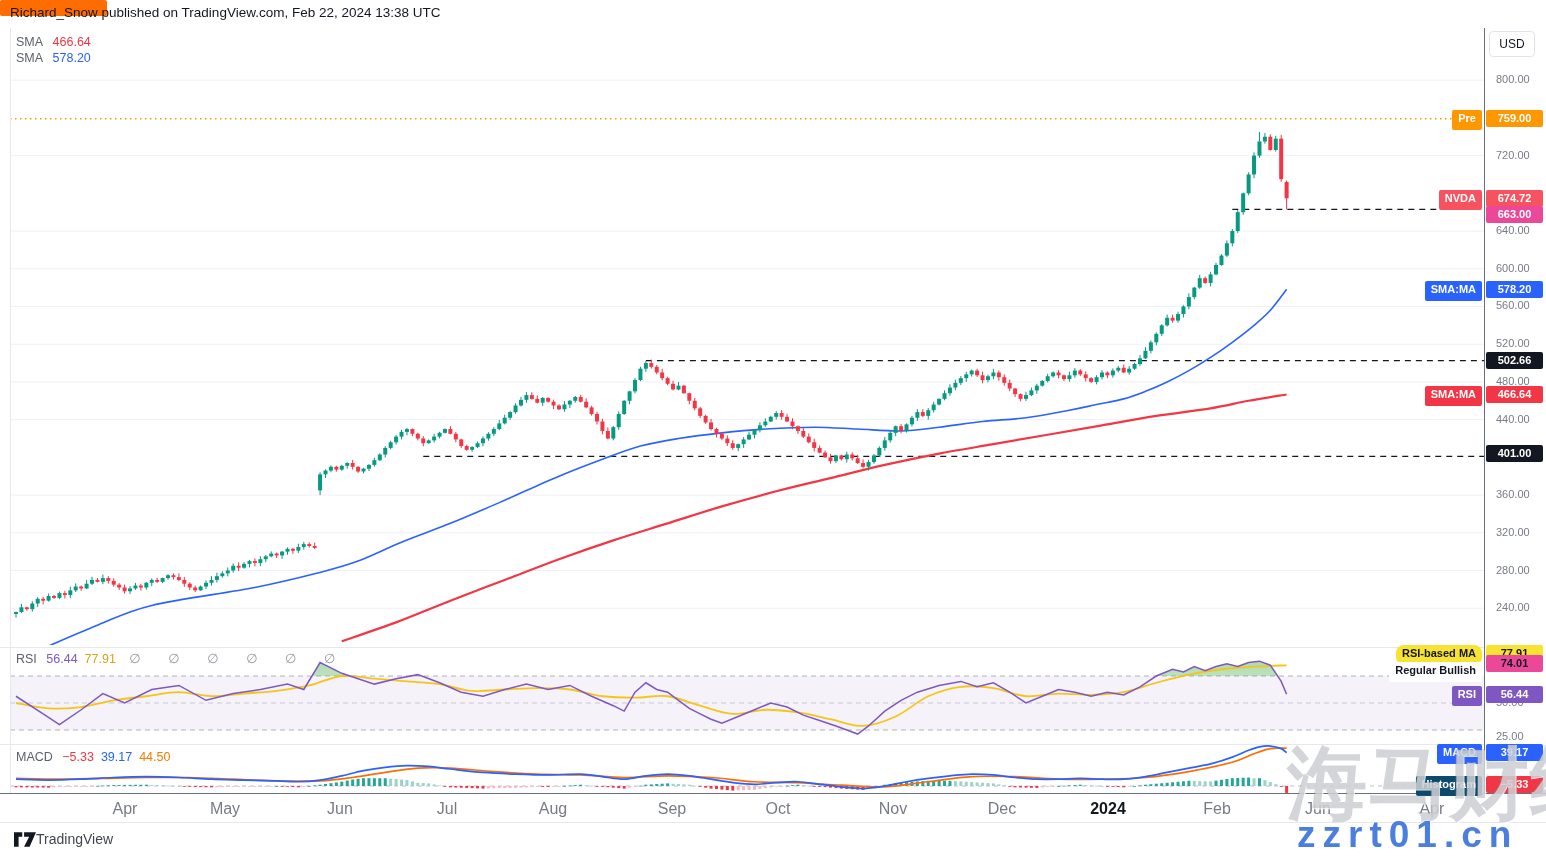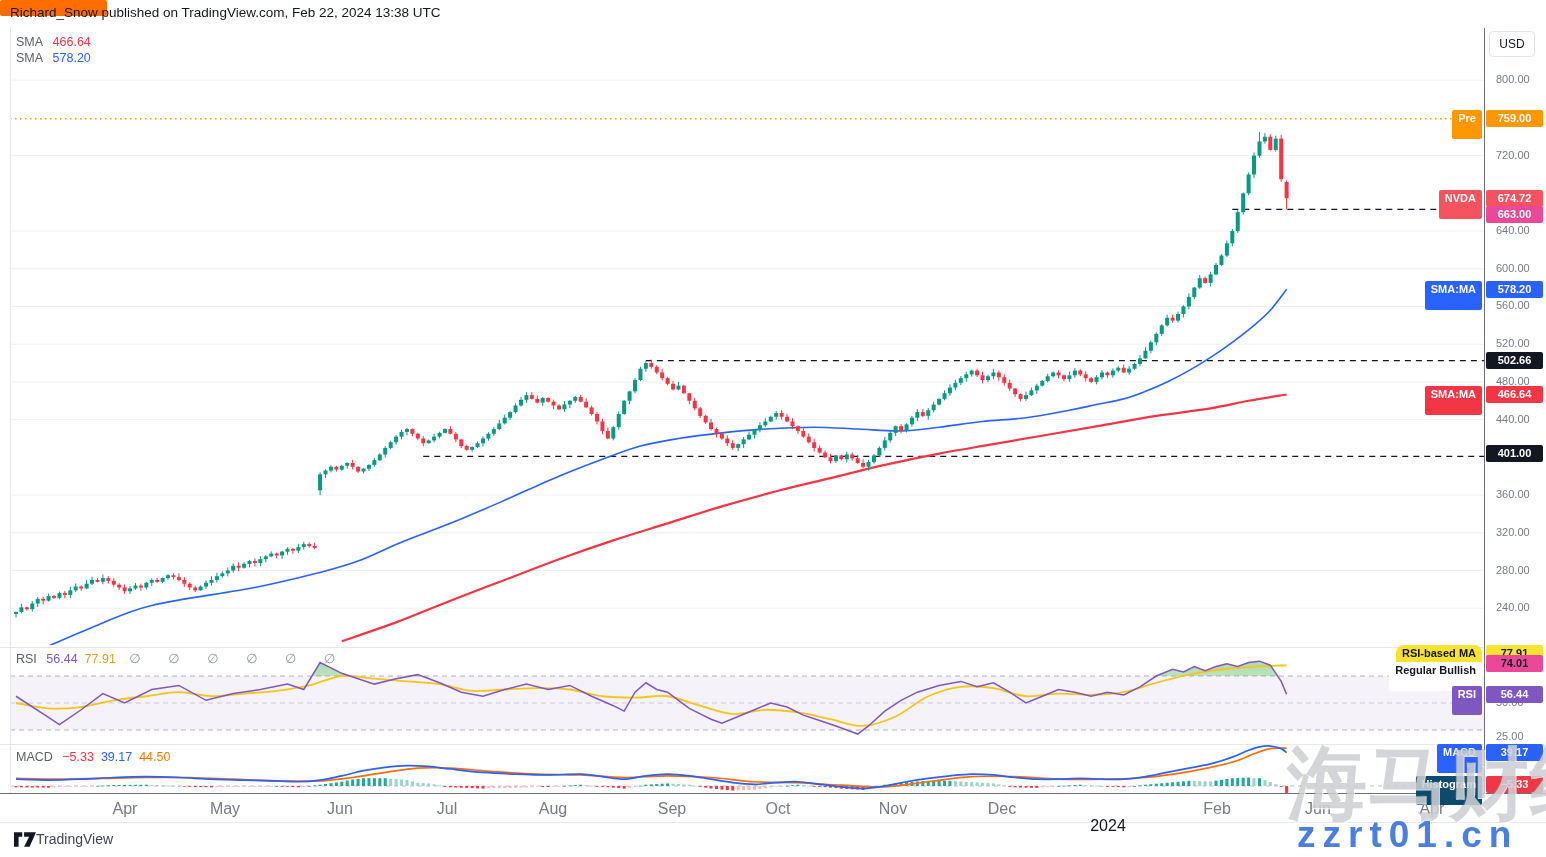--- a/index.html
+++ b/index.html
@@ -11,24 +11,24 @@
   #header{position:absolute;left:10px;top:5px;font-size:13.5px;color:#131722;}
   .legend{position:absolute;left:16px;font-size:12.5px;color:#5d606b;white-space:nowrap;}
   .legend b{font-weight:400;margin-right:6px;color:#5d606b;}
   .c-red{color:#f23645}.c-blue{color:#2962ff}.c-orange{color:#f57c00}.c-purple{color:#7e57c2}.c-yellow{color:#d9a21b}
   .empties{color:#9598a1;font-size:13px;letter-spacing:12px;margin-left:10px;}
   #usd-btn{position:absolute;left:1489px;top:31px;width:44px;height:24px;border:1px solid #e0e3eb;border-radius:4px;
       background:#fff;font-size:12px;color:#131722;text-align:center;line-height:24px;}
   .tick{position:absolute;left:1490px;width:54px;font-size:11px;color:#787b86;}
   .vchip{position:absolute;left:1486px;width:57px;height:17px;line-height:17px;text-align:center;
       font-size:11px;font-weight:600;border-radius:2px;}
-  .tchip{position:absolute;height:29px;line-height:17px;padding:0 6px;border-radius:2px;
+  .tchip{position:absolute;height:20px;line-height:17px;padding:0 6px;border-radius:2px;
       font-size:11px;font-weight:600;right:64px;margin-left:11px;}
   .month{position:absolute;top:800px;width:60px;margin-left:-30px;text-align:center;font-size:16px;color:#787b86;}
-  .month.bold{color:#131722;font-weight:400;margin-top:17px;}
+  .month.bold{color:#131722;font-weight:700;}
   #wm1{position:absolute;left:1287px;top:731px;font-size:80px;font-weight:700;letter-spacing:1px;
       color:rgba(125,131,145,0.34);text-shadow:1px 1px 0 rgba(255,255,255,.8);white-space:nowrap;}
   #wm2{position:absolute;left:1297px;top:814px;font-size:37px;font-weight:700;letter-spacing:7px;
       color:#4a7fe0;text-shadow:0 0 3px #fff,1px 1px 0 #fff;white-space:nowrap;}
   #tv-footer{position:absolute;left:14px;top:831px;display:flex;align-items:center;
       color:#42464e;font-size:14px;}
 </style>
 </head>
 <body>
 

